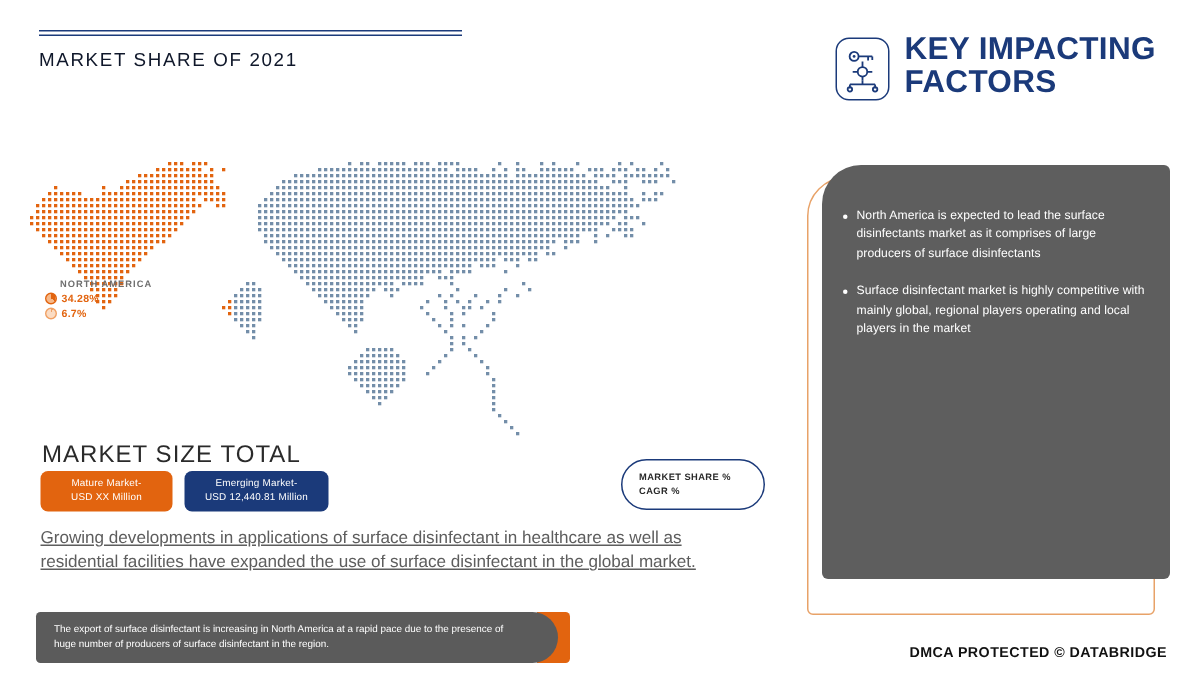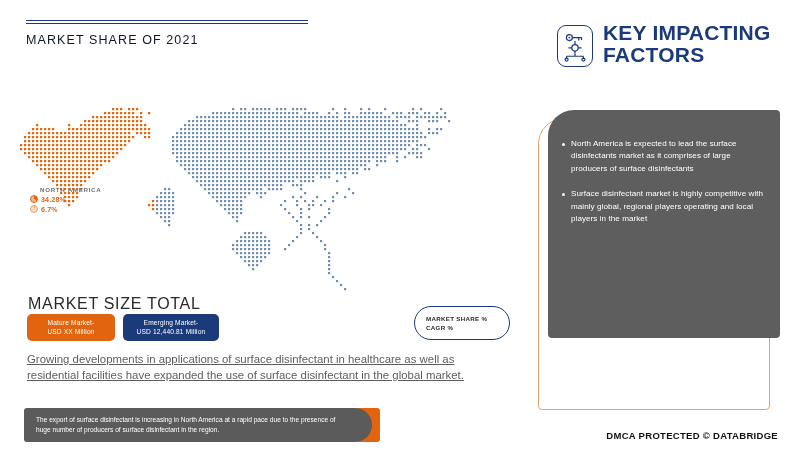--- a/index.html
+++ b/index.html
@@ -66,21 +66,21 @@
   
   .kif-head { position: absolute; left: 530px; top: 22px; display: flex;
     align-items: flex-end; gap: 10px; margin-left: 27px; }
   .kif-icon { width: 36px; height: 42px; border: 1.4px solid #1b3a7a;
     border-radius: 9px; flex: none; padding: 3px; }
   .kif-title { font-size: 21px; font-weight: bold; color: #1b3a7a;
     line-height: 1.06; letter-spacing: .2px; }
 
   .panel-outline { position: absolute; left: 538px; top: 118px; width: 232px; height: 292px;
     border: 1.2px solid #e8a268; border-radius: 26px 4px 4px 4px; }
-  .panel { position: absolute; left: 548px; top: 110px; width: 232px; height: 228px;
+  .panel { position: absolute; left: 548px; top: 110px; width: 232px; height: 276px;
     background: #5e5e5e; border-radius: 26px 4px 4px 4px;
     padding: 28px 16px 10px 14px; }
   .bullet { display: flex; gap: 6px; margin-bottom: 13px; }
   .bullet .dot { flex: none; width: 3px; height: 3px; border-radius: 50%;
     background: #ffffff; margin-top: 5px; }
   .bullet .txt { font-size: 8.1px; line-height: 1.53; color: #ffffff; letter-spacing: .05px; }
 
   .footer { position: absolute; right: 22px; top: 430px; font-size: 9.5px;
     font-weight: bold; color: #111; letter-spacing: .3px; }
 </style>

